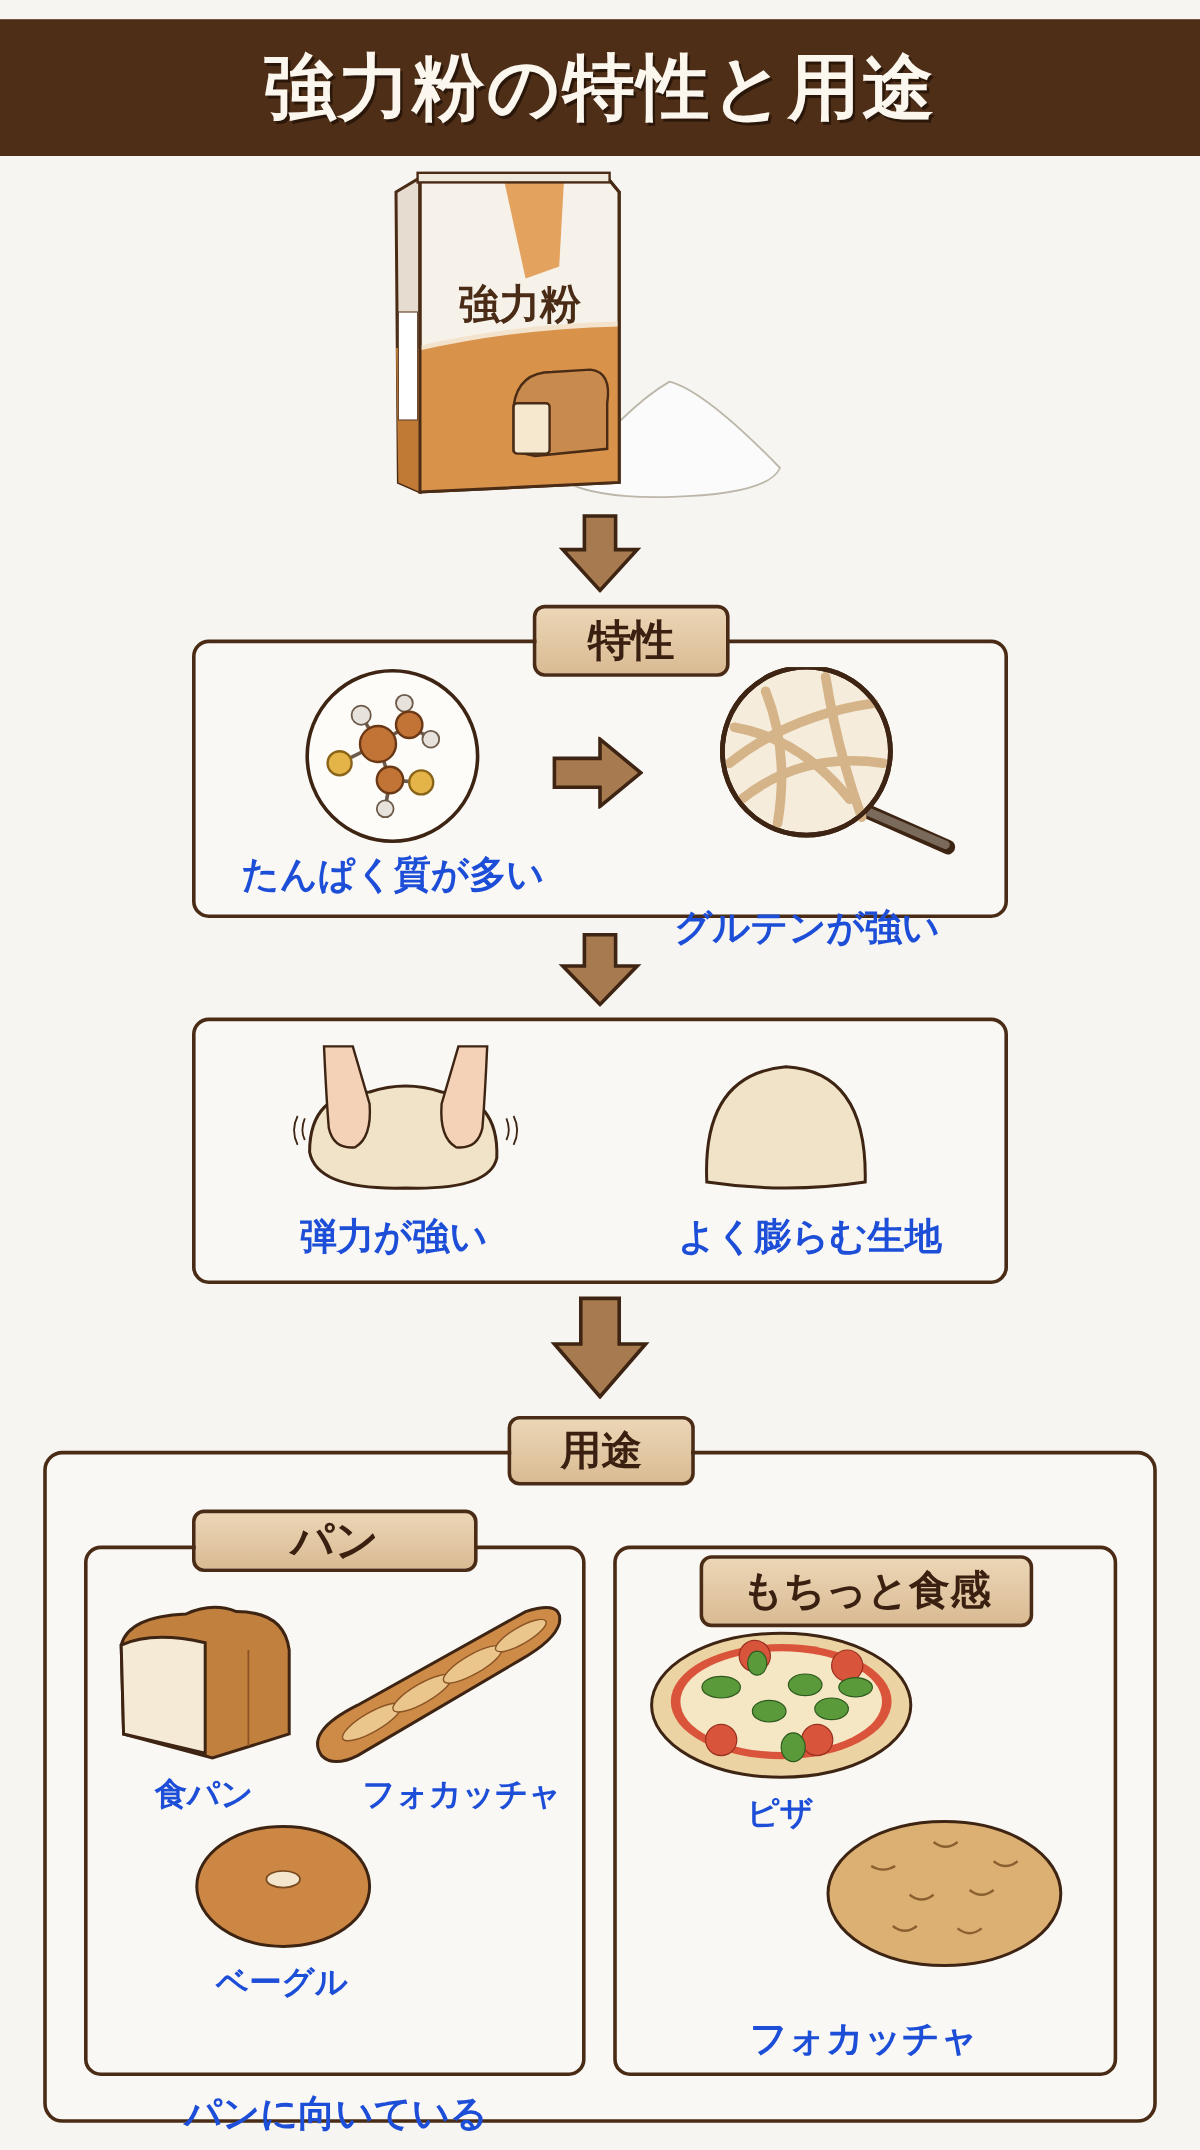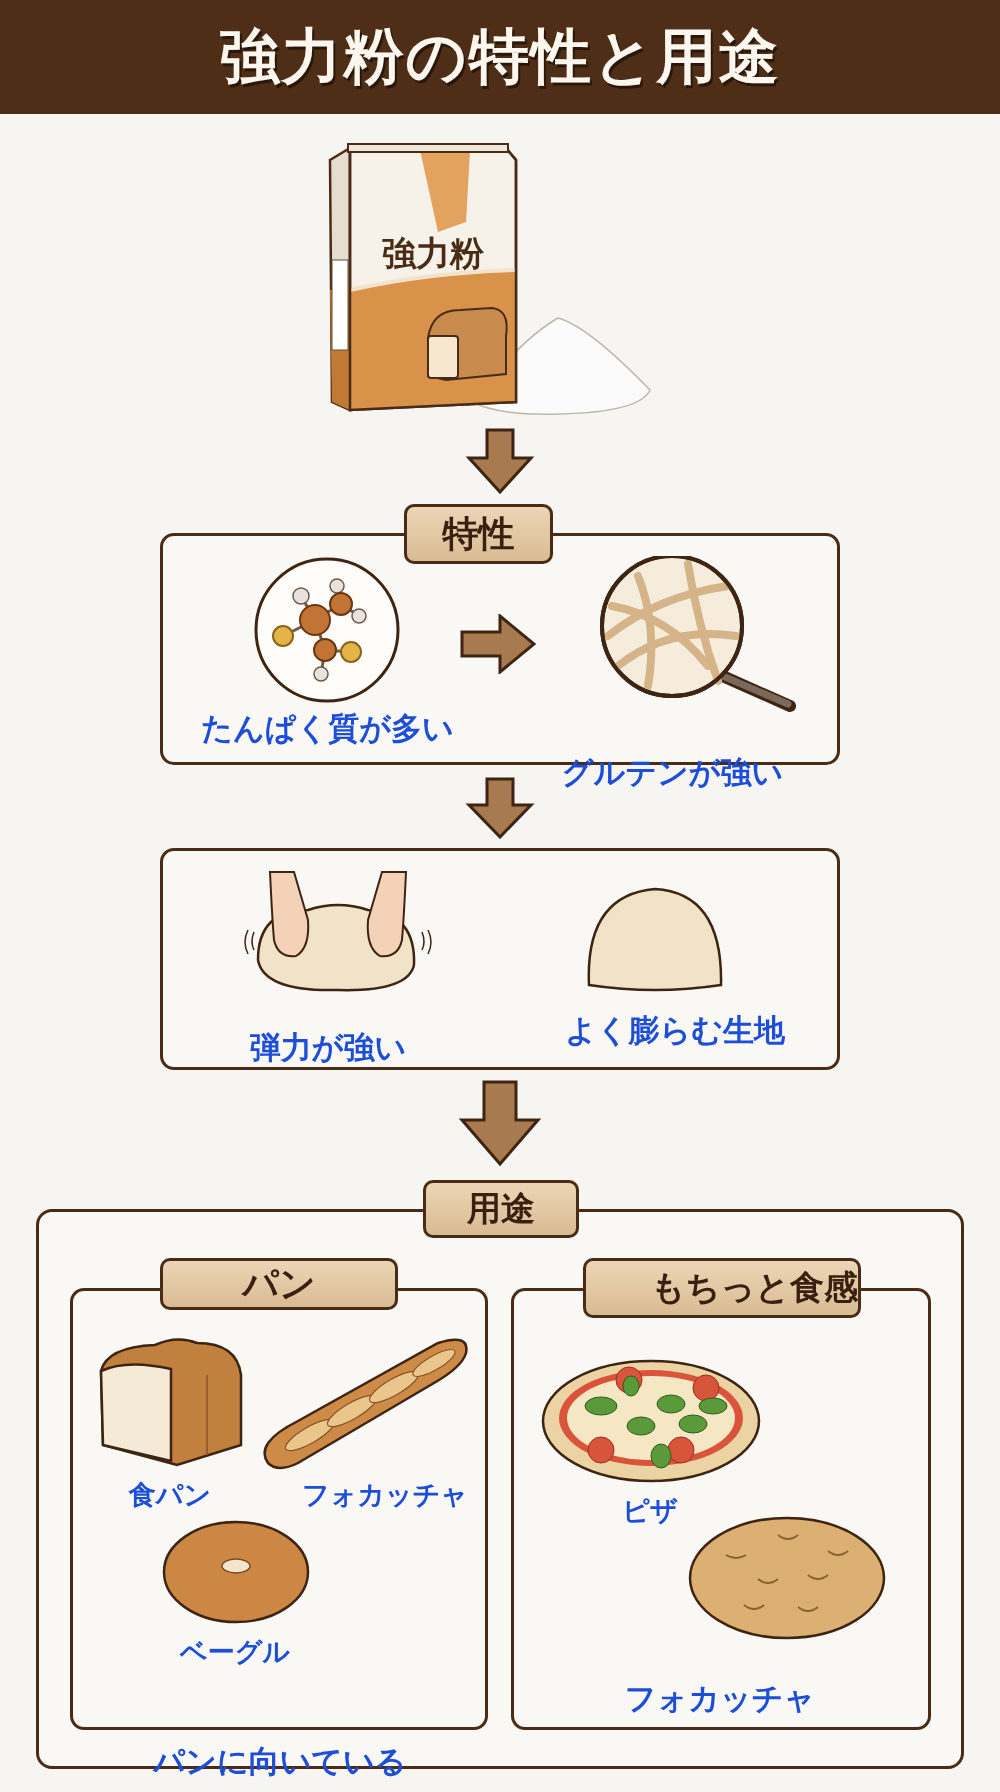--- a/index.html
+++ b/index.html
@@ -1,19 +1,19 @@
 <!DOCTYPE html>
 <html><head>
 <meta charset="utf-8">
 <style>
   * { box-sizing: border-box; margin: 0; padding: 0; }
   html, body { width: 1000px; height: 1792px; background: #f7f5f1; overflow: hidden; }
   body { position: relative; font-family: "DejaVu Sans", "Liberation Sans", sans-serif; color: #3a2414; }
 
-  .header { position: absolute; left: 0; top: 0; width: 1000px; height: 114px; background: #4e2e17;
+  .header { position: absolute; left: 0; top: 16px; width: 1000px; height: 114px; background: #4e2e17;
     display: flex; align-items: center; justify-content: center; }
   .header h1 { color: #fbf6ee; font-size: 60px; font-weight: bold; letter-spacing: 2px;
     text-shadow: 2px 3px 0 #2a170a; }
 
   .abs { position: absolute; }
   .box { position: absolute; border: 3px solid #4a2c16; border-radius: 14px; background: #faf8f4; }
   .tag { position: absolute; background: linear-gradient(#ecd6b6, #d9bb93); border: 3px solid #4a2c16; border-radius: 10px;
     display: flex; align-items: center; justify-content: center; font-weight: bold; color: #3a2010; }
   .label { position: absolute; font-weight: bold; color: #1d4ed8; white-space: nowrap; text-align: center; }
   .arrow { position: absolute; }
@@ -49,21 +49,21 @@
 
     <text x="113" y="125" text-anchor="middle" font-size="34" font-weight="bold" fill="#4a2c16" font-family="DejaVu Sans, sans-serif">強力粉</text>
   </svg>
 </div>
 
 <svg class="arrow" style="left:465px;top:428px;" width="70" height="66" viewBox="0 0 70 66">
   <path d="M22 2 L48 2 L48 30 L66 30 L35 64 L4 30 L22 30Z" fill="#a77b4f" stroke="#3e2412" stroke-width="3"></path>
 </svg>
 
 <div class="box" style="left:160px;top:533px;width:680px;height:232px;"></div>
-<div class="tag" style="left:404px;top:504px;width:149px;height:60px;font-size:36px;">
+<div class="tag" style="left:444px;top:504px;width:164px;height:60px;font-size:36px;">
   <span>特性</span>
 </div>
 
 <div class="abs" style="left:253px;top:556px;width:148px;height:148px;">
   <svg width="148" height="148" viewBox="0 0 148 148">
     <circle cx="74" cy="74" r="71" fill="#fdfcf9" stroke="#3e2412" stroke-width="3"></circle>
     <g stroke="#6c5a4a" stroke-width="3">
       <line x1="48" y1="40" x2="62" y2="64"></line>
         <line x1="62" y1="64" x2="88" y2="48"></line>
       <line x1="88" y1="48" x2="84" y2="30"></line>
@@ -127,21 +127,21 @@
       </g>
   </svg>
 </div>
 
 <div class="abs" style="left:585px;top:885px;width:140px;height:112px;">
   <svg width="140" height="112" viewBox="0 0 140 112">
     <path d="M4 100 Q0 10 70 4 Q138 8 136 100 Q70 110 4 100Z" fill="#f1e3c8" stroke="#3e2412" stroke-width="2.5"></path>
   </svg>
 </div>
 
-<div class="label" style="left:218px;top:1010px;width:220px;font-size:31px;margin-top:17px;">弾力が強い</div>
+<div class="label" style="left:218px;top:1010px;width:220px;font-size:31px;">弾力が強い</div>
 <div class="label" style="left:545px;top:1010px;width:260px;font-size:31px;">よく膨らむ生地</div>
 
 <svg class="arrow" style="left:458px;top:1080px;" width="84" height="86" viewBox="0 0 84 86">
   <path d="M26 2 L58 2 L58 40 L80 40 L42 84 L4 40 L26 40Z" fill="#a77b4f" stroke="#3e2412" stroke-width="3"></path>
 </svg>
 
 <div class="box" style="left:36px;top:1209px;width:928px;height:560px;border-radius:16px;"></div>
 <div class="tag" style="left:423px;top:1180px;width:156px;height:58px;font-size:34px;">
   <span>用途</span>
 </div>
@@ -178,21 +178,21 @@
   <svg width="148" height="104" viewBox="0 0 148 104">
     <ellipse cx="74" cy="52" rx="72" ry="50" fill="#cd8744" stroke="#3e2412" stroke-width="2.5"></ellipse>
     <ellipse cx="74" cy="46" rx="14" ry="7" fill="#f4e6cc" stroke="#7a4a20" stroke-width="1.5"></ellipse>
   </svg>
 </div>
 
 <div class="label" style="left:155px;top:1634px;width:160px;font-size:27px;">ベーグル</div>
 <div class="label" style="left:120px;top:1741px;width:320px;font-size:31px;">パンに向いている</div>
 
 <div class="box" style="left:511px;top:1288px;width:420px;height:442px;"></div>
-<div class="tag" style="left:583px;top:1258px;width:278px;height:60px;font-size:34px;justify-content:flex-end;">
+<div class="tag" style="left:583px;top:1296px;width:278px;height:60px;font-size:34px;">
   <span>もちっと食感</span>
 </div>
 
 <div class="abs" style="left:541px;top:1358px;width:220px;height:126px;">
   <svg width="220" height="126" viewBox="0 0 220 126">
     <ellipse cx="110" cy="63" rx="108" ry="60" fill="#ecd3a4" stroke="#3e2412" stroke-width="2.5"></ellipse>
     <ellipse cx="110" cy="60" rx="92" ry="48" fill="#d9543a"></ellipse>
     <ellipse cx="110" cy="60" rx="84" ry="42" fill="#f5e6c4"></ellipse>
     <g fill="#d8553b" stroke="#9a3020" stroke-width="1">
         <circle cx="88" cy="22" r="13"></circle>

